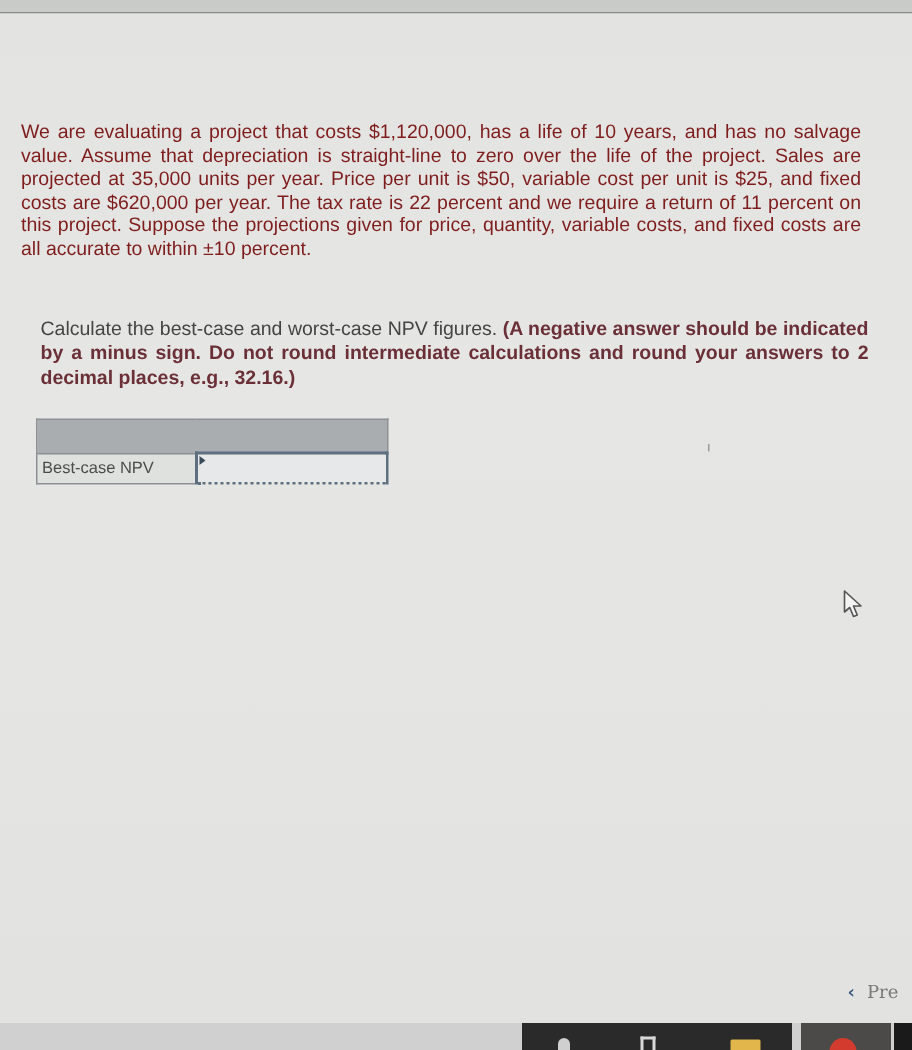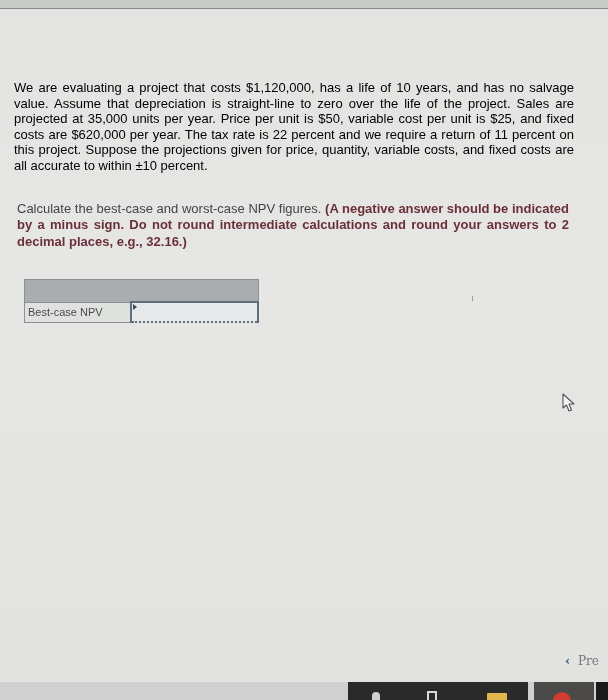--- a/index.html
+++ b/index.html
@@ -26,21 +26,21 @@
       left: 0; top: 9px;
       width: 608px; height: 673px;
       background: linear-gradient(180deg, #e3e4e2 0%, #e6e7e5 40%, #e2e3e1 100%);
     }
     .question {
       position: absolute;
       left: 14px; top: 80px;
       width: 560px;
       font-size: 13px;
       line-height: 15.6px;
-      color: #000000;
+      color: #7f1d1d;
       text-align: justify;
     }
     .instruction {
       position: absolute;
       left: 17px; top: 201px;
       width: 552px;
       font-size: 13px;
       line-height: 16.4px;
       color: #444;
       text-align: justify;
@@ -187,21 +187,21 @@
   </style>
 </head>
 <body>
 
 <div class="top-strip"></div>
 
 <div class="page"></div>
 
 <p class="question" style="margin:0;">We are evaluating a project that costs $1,120,000, has a life of 10 years, and has no salvage value. Assume that depreciation is straight-line to zero over the life of the project. Sales are projected at 35,000 units per year. Price per unit is $50, variable cost per unit is $25, and fixed costs are $620,000 per year. The tax rate is 22 percent and we require a return of 11 percent on this project. Suppose the projections given for price, quantity, variable costs, and fixed costs are all accurate to within ±10 percent.</p>
 
-<p class="instruction" style="margin:0;">
+<p class="instruction" style="margin:10px;">
   <span>Calculate the best-case and worst-case NPV figures. </span><span class="bold">(A negative answer should be indicated by a minus sign. Do not round intermediate calculations and round your answers to 2 decimal places, e.g., 32.16.)</span>
 </p>
 
 <div class="tick"></div>
 
 <table class="answer-table">
   <tbody>
       <tr>
     <td class="hdr" colspan="2"></td>
   </tr>

